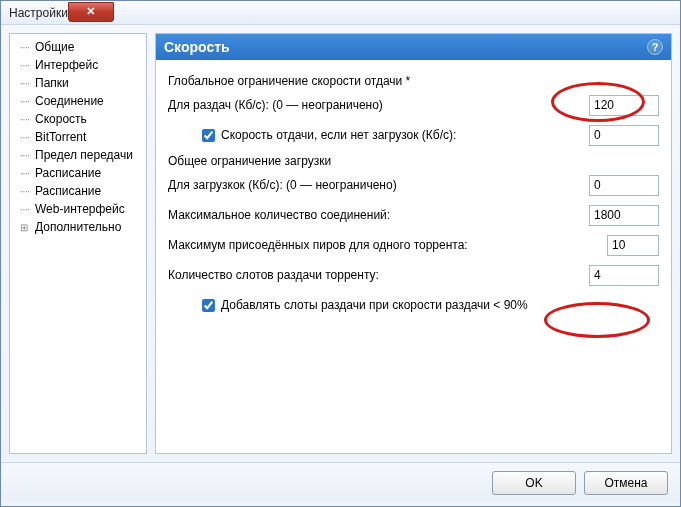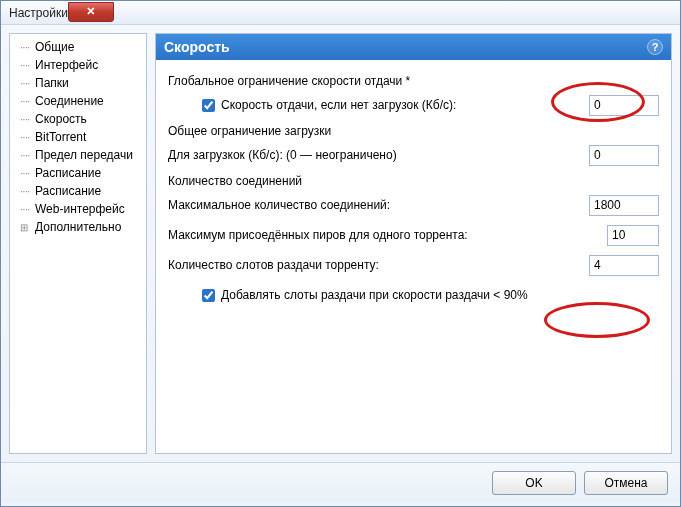--- a/index.html
+++ b/index.html
@@ -231,35 +231,38 @@
       <div class="section-header">
         <span>Скорость</span>
         <div class="help-icon">
             <span>?</span>
           </div>
       </div>
 
       <div class="form">
 
         <div class="group-title">Глобальное ограничение скорости отдачи *</div>
+        <div class="row">
+          <span class="lbl">Для раздач (Кб/с): (0 — неограничено)</span>
+          <input type="text" value="120" style="">
+        </div>
         <div class="row indent">
           <span class="lbl chk">
             <input type="checkbox" checked="" style="">
             <span>Скорость отдачи, если нет загрузок (Кб/с):</span>
           </span>
           <input type="text" value="0" style="">
         </div>
 
         <div class="group-title">Общее ограничение загрузки</div>
         <div class="row">
           <span class="lbl">Для загрузкок (Кб/с): (0 — неограничено)</span>
           <input type="text" value="0" style="">
         </div>
 
-        <div class="group-title">Количество соединений</div>
         <div class="row">
           <span class="lbl">Максимальное количество соединений:</span>
           <input type="text" value="1800" style="">
         </div>
         <div class="row">
           <span class="lbl">Максимум присоедённых пиров для одного торрента:</span>
           <input type="text" style="width: 52px;" value="10">
         </div>
         <div class="row">
           <span class="lbl">Количество слотов раздачи торренту:</span>

